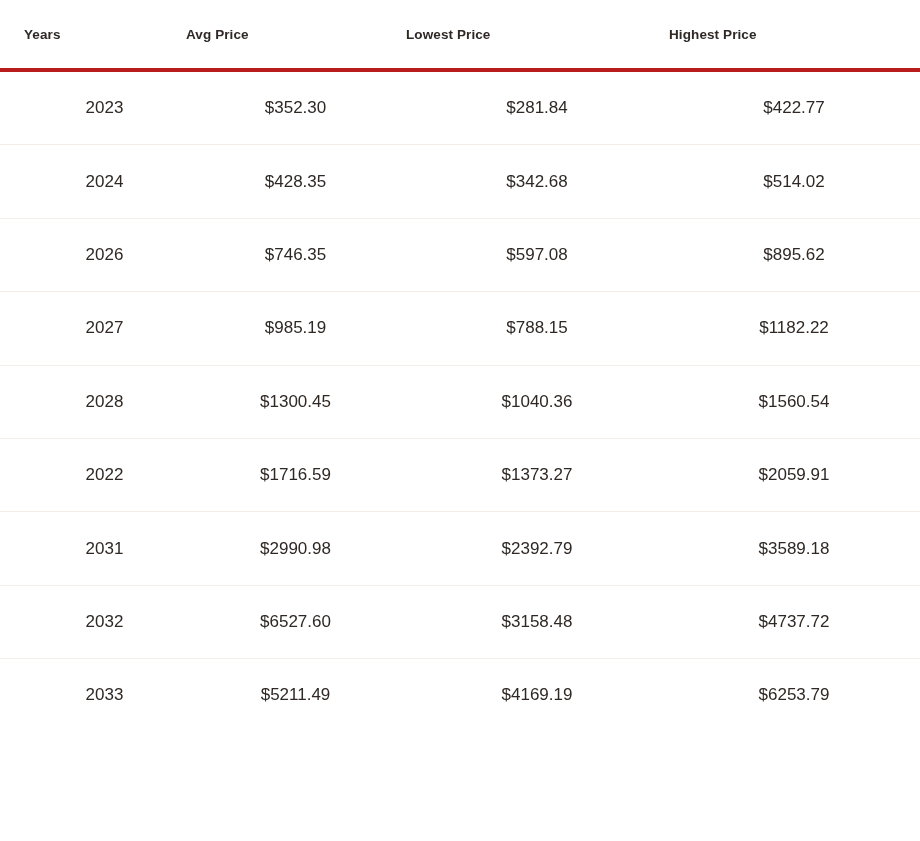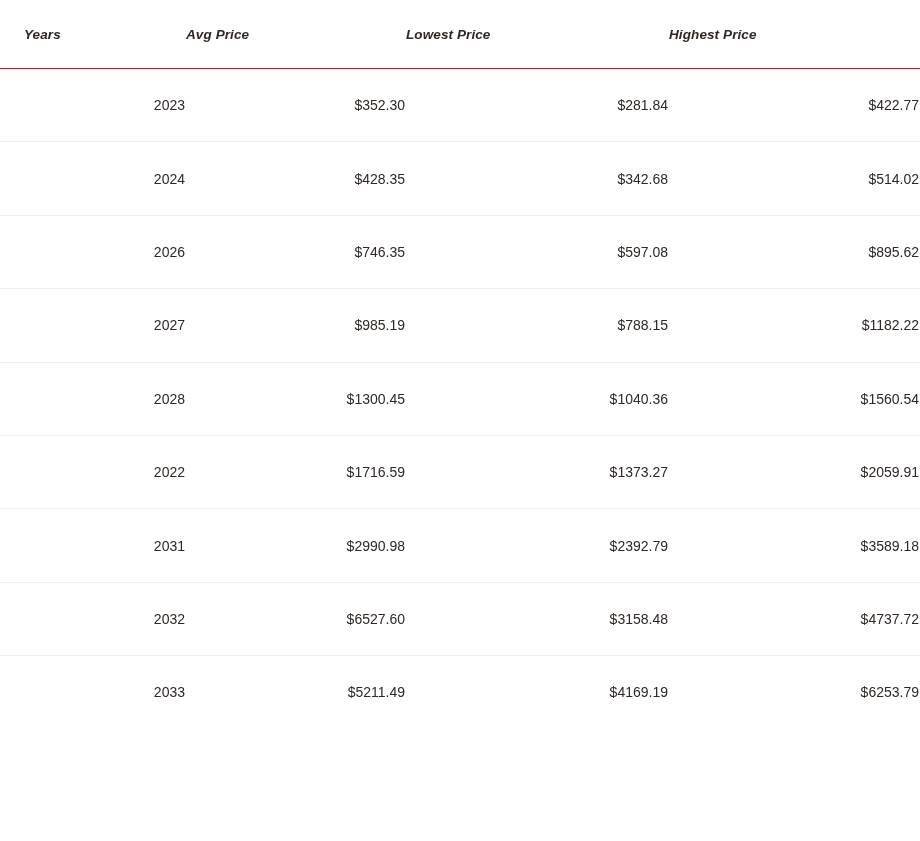--- a/index.html
+++ b/index.html
@@ -39,29 +39,28 @@
 
   thead th {
     text-align: left;
     font-size: 13.5px;
     font-weight: 700;
     letter-spacing: 0.1px;
     color: #2f2824;
     padding: 0 0 0 0;
     height: 68px;
     vertical-align: middle;
-    border-bottom: 1px solid #b91c1c;
+    border-bottom: 4px solid #b91c1c;
     background: #ffffff;
     white-space: nowrap;
-    font-style: italic;
   }
 
   tbody td {
-    text-align: right;
-    font-size: 14px;
+    text-align: center;
+    font-size: 17px;
     font-weight: 400;
     color: #2f2824;
     height: 70.4px;
     vertical-align: middle;
     border-bottom: 1px solid #f4ece8;
     background: #ffffff;
     white-space: nowrap;
     margin-left: 19px;
   }
 

